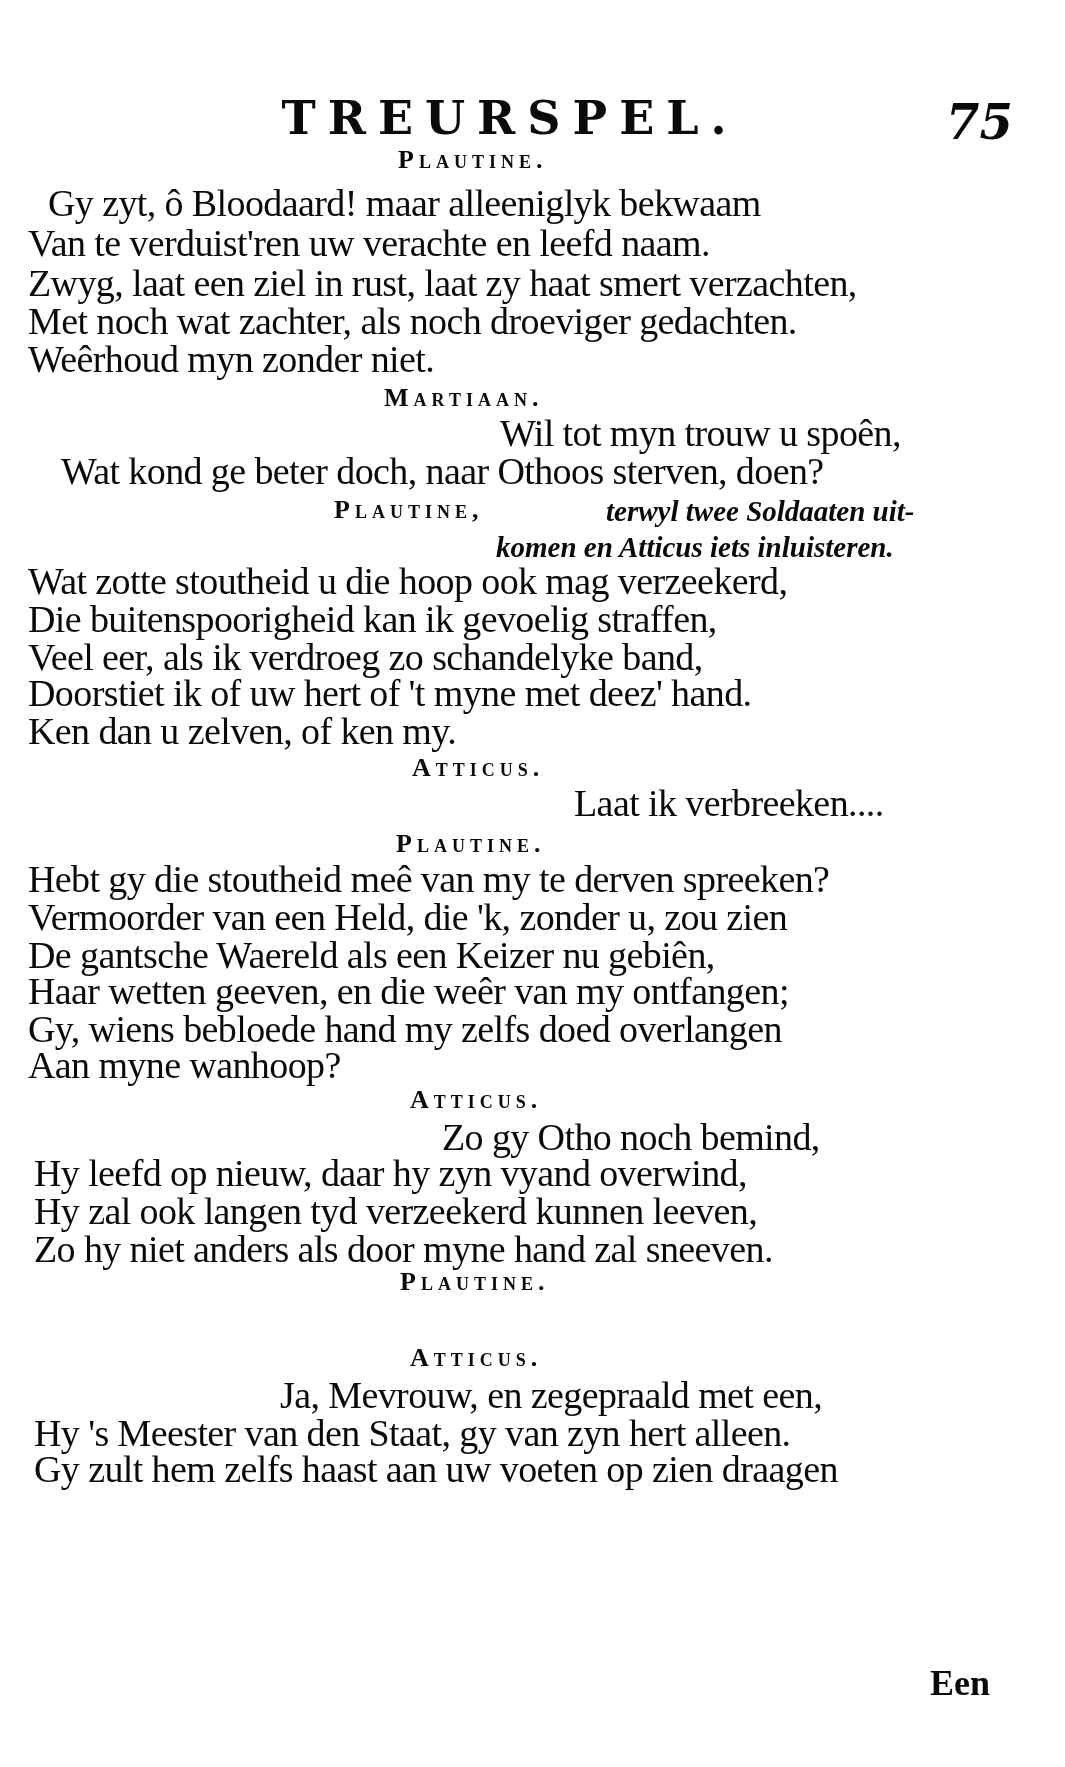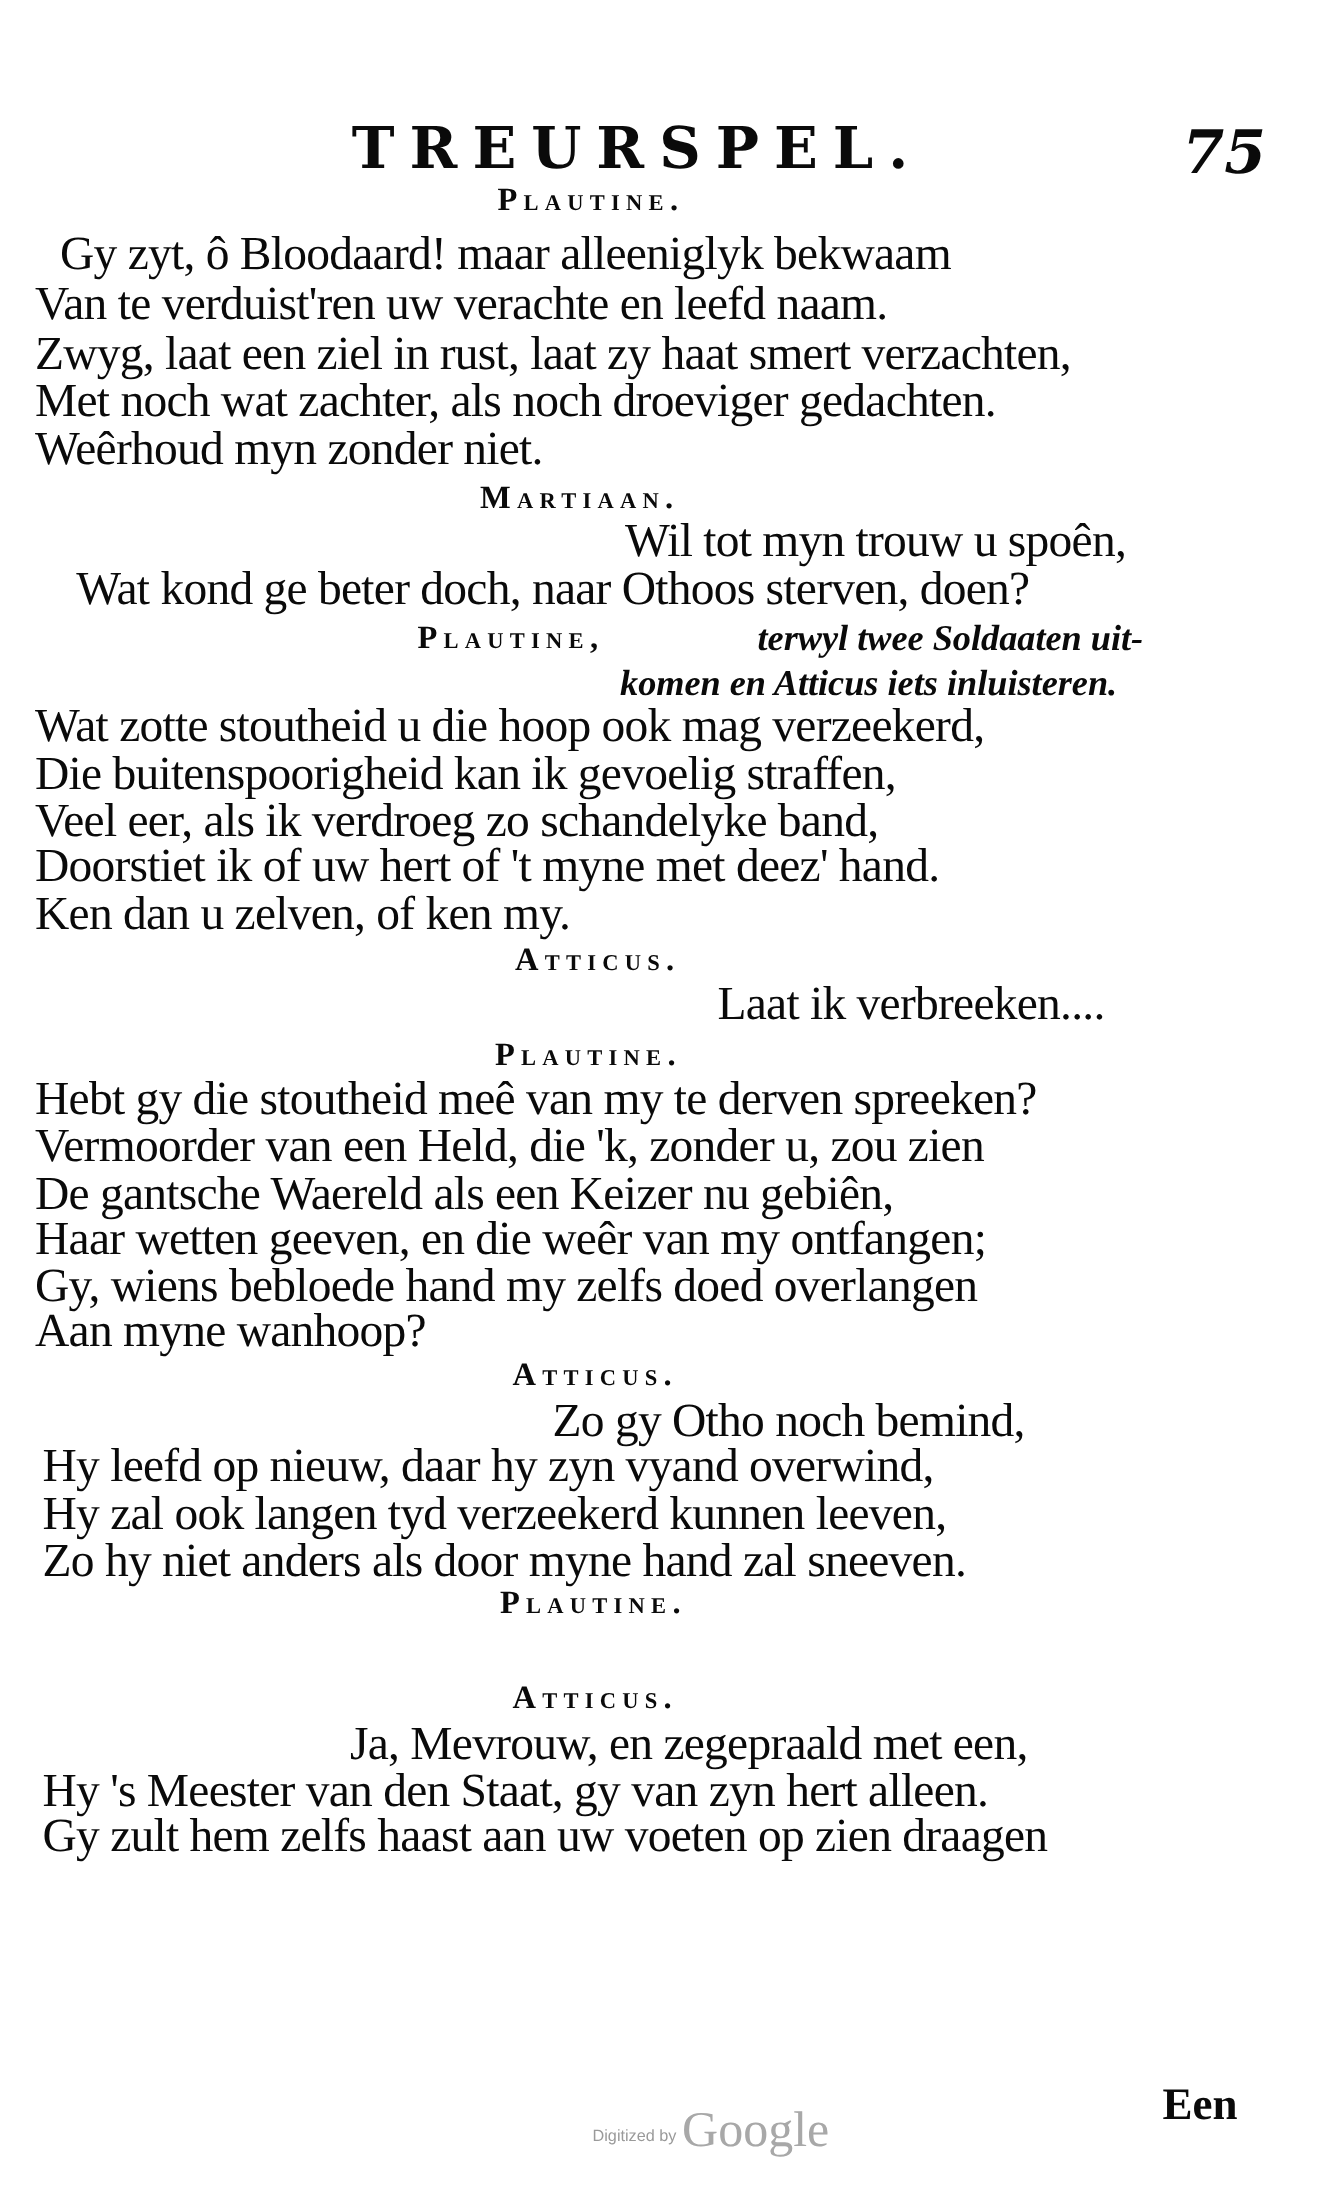--- a/index.html
+++ b/index.html
@@ -93,17 +93,13 @@
 
   <div class="speaker" style="top:1262px;left:400px;">Plautine.</div>
 
   <div class="speaker" style="top:1338px;left:410px;">Atticus.</div>
   <div class="line" style="top:1374px;left:280px;text-align:center;">Ja, Mevrouw, en zegepraald met een,</div>
   <div class="line" style="top:1412px;left:34px;">Hy 's Meester van den Staat, gy van zyn hert alleen.</div>
   <div class="line" style="top:1448px;left:34px;">Gy zult hem zelfs haast aan uw voeten op zien draagen</div>
 
   <div class="catchword">Een</div>
 
-  <div class="watermark">
-    <span class="small">Digitized by</span>
-    <span class="big">Google</span>
-  </div>
 </div>
 
 </body></html>

